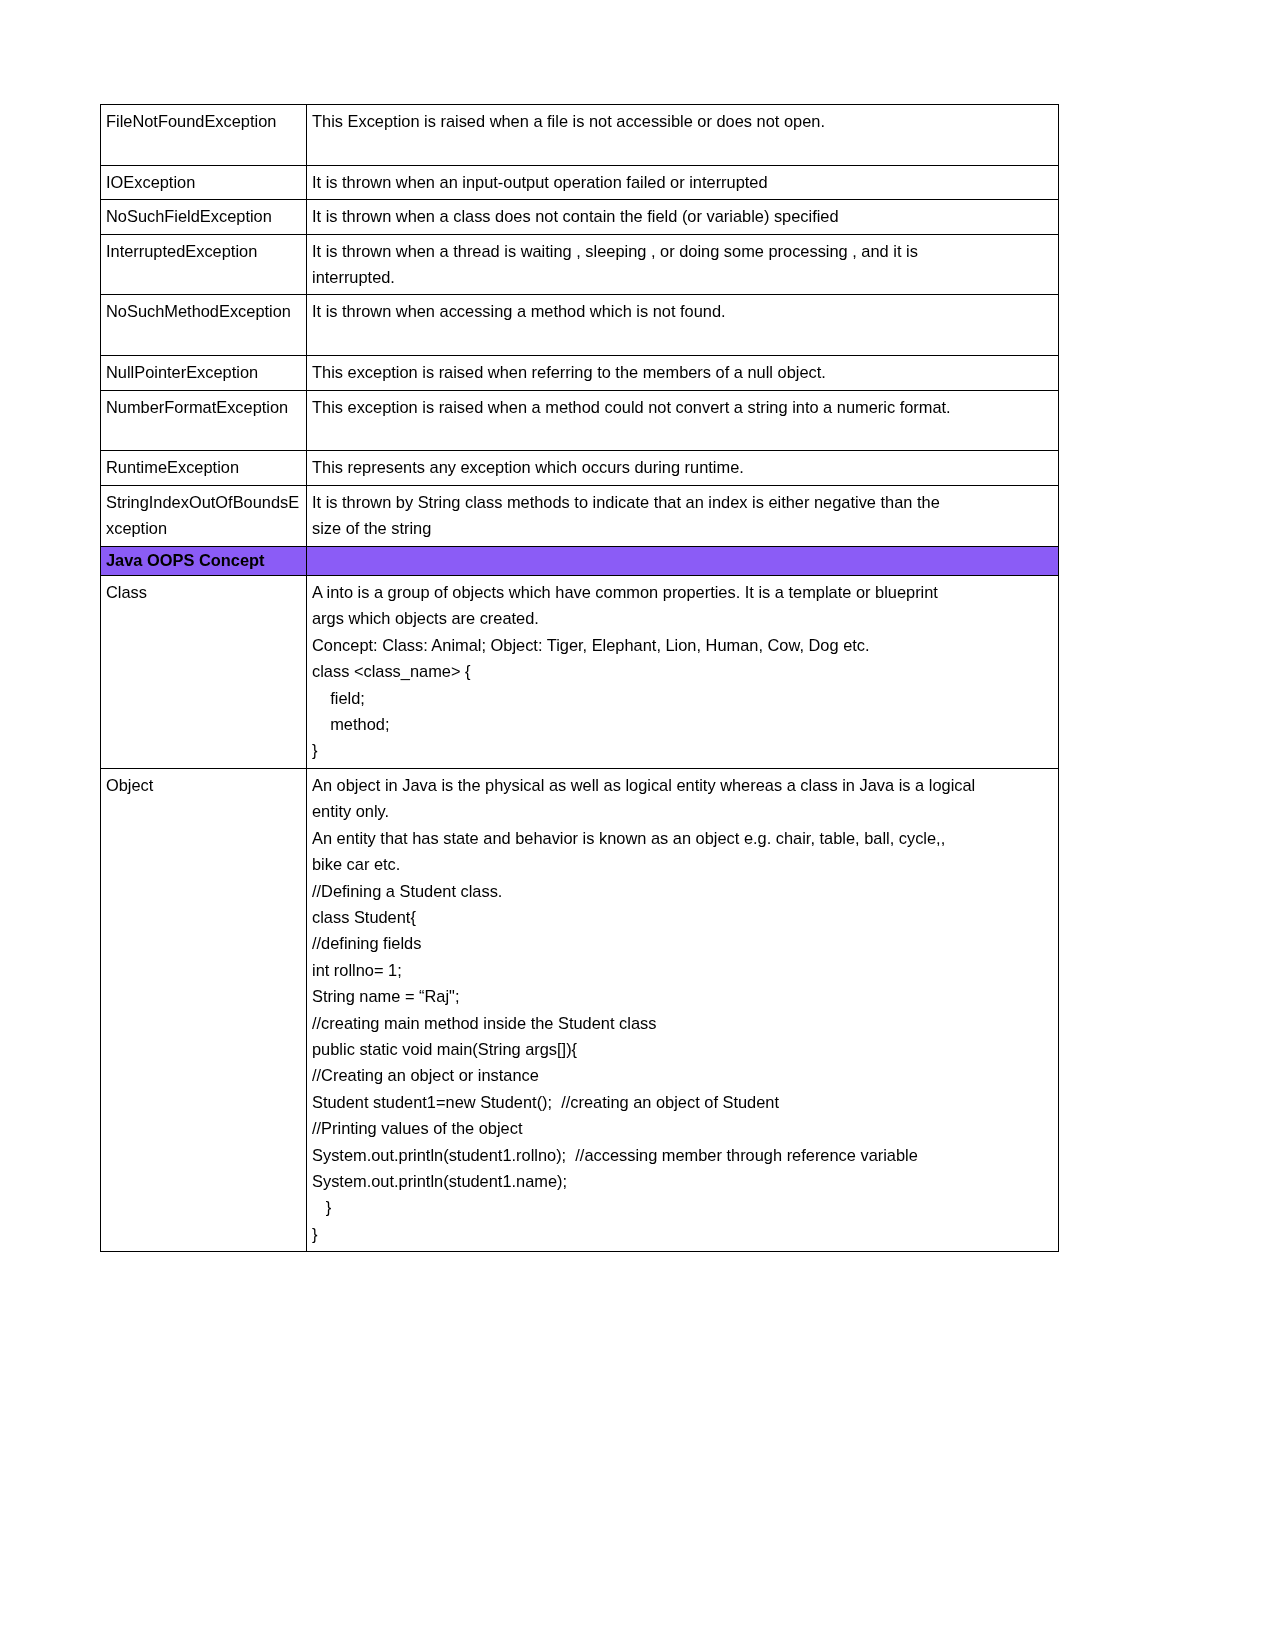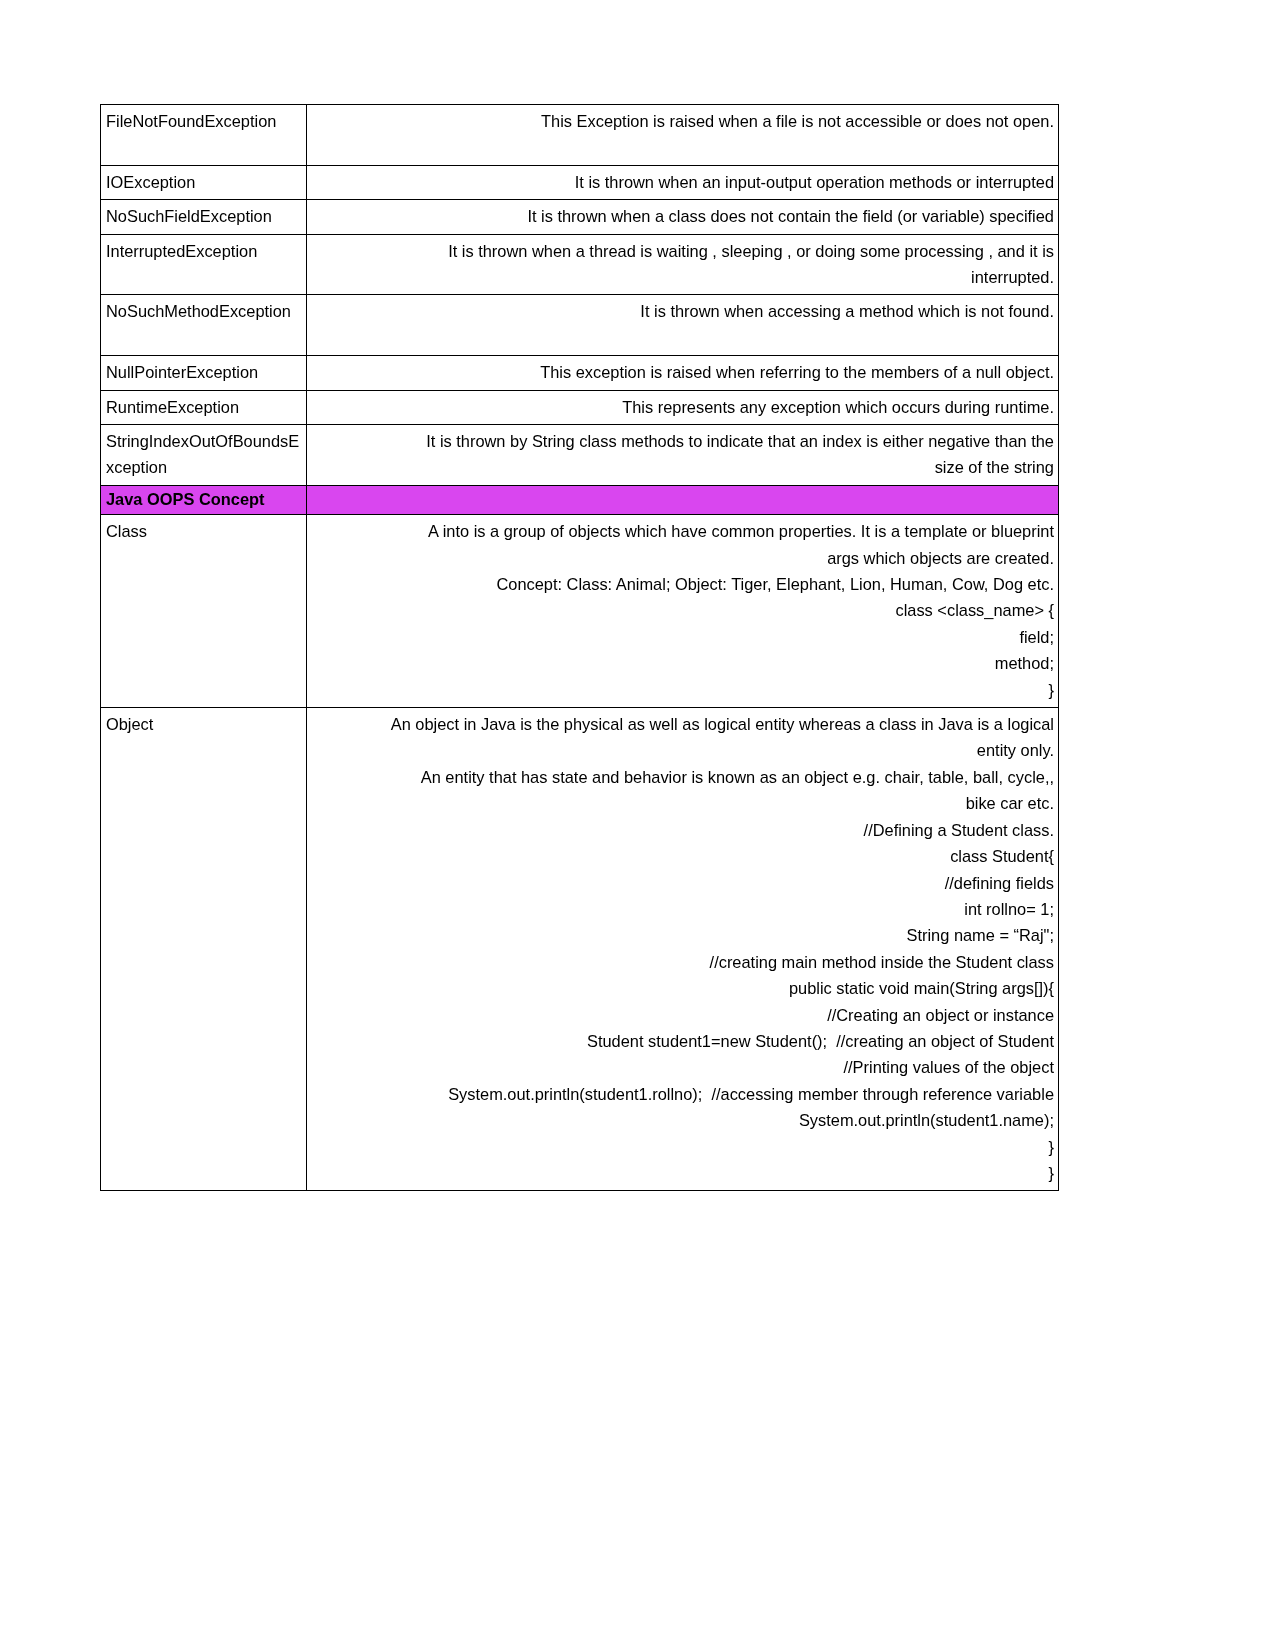--- a/index.html
+++ b/index.html
@@ -37,30 +37,29 @@
     word-wrap: break-word;
     overflow-wrap: break-word;
   }
   td.term-cell {
     width: 196px;
   }
   td.desc-cell {
     width: 742px;
   }
   tr.section-row td {
-    background: #d946ef;
+    background: #8b5cf6;
     font-weight: bold;
     padding-top: 1px;
     padding-bottom: 1px;
     line-height: 24px;
   }
   .lines > div {
     white-space: pre-wrap;
     min-height: 26.4px;
-    text-align: right;
   }
 </style>
 </head>
 <body>
 
 <div class="page">
   <table class="doc-table">
     <tbody>
         <tr>
           <td class="term-cell">FileNotFoundException</td>
@@ -68,21 +67,21 @@
             <div class="lines">
               <div>This Exception is raised when a file is not accessible or does not open.</div>
               <div></div>
             </div>
           </td>
         </tr>
         <tr>
           <td class="term-cell">IOException</td>
           <td class="desc-cell">
             <div class="lines">
-              <div>It is thrown when an input-output operation methods or interrupted</div>
+              <div>It is thrown when an input-output operation failed or interrupted</div>
             </div>
           </td>
         </tr>
         <tr>
           <td class="term-cell">NoSuchFieldException</td>
           <td class="desc-cell">
             <div class="lines">
               <div>It is thrown when a class does not contain the field (or variable) specified</div>
             </div>
           </td>
@@ -103,20 +102,29 @@
               <div>It is thrown when accessing a method which is not found.</div>
               <div></div>
             </div>
           </td>
         </tr>
         <tr>
           <td class="term-cell">NullPointerException</td>
           <td class="desc-cell">
             <div class="lines">
               <div>This exception is raised when referring to the members of a null object.</div>
+            </div>
+          </td>
+        </tr>
+        <tr>
+          <td class="term-cell">NumberFormatException</td>
+          <td class="desc-cell">
+            <div class="lines">
+              <div>This exception is raised when a method could not convert a string into a numeric format.</div>
+              <div></div>
             </div>
           </td>
         </tr>
         <tr>
           <td class="term-cell">RuntimeException</td>
           <td class="desc-cell">
             <div class="lines">
               <div>This represents any exception which occurs during runtime.</div>
             </div>
           </td>

